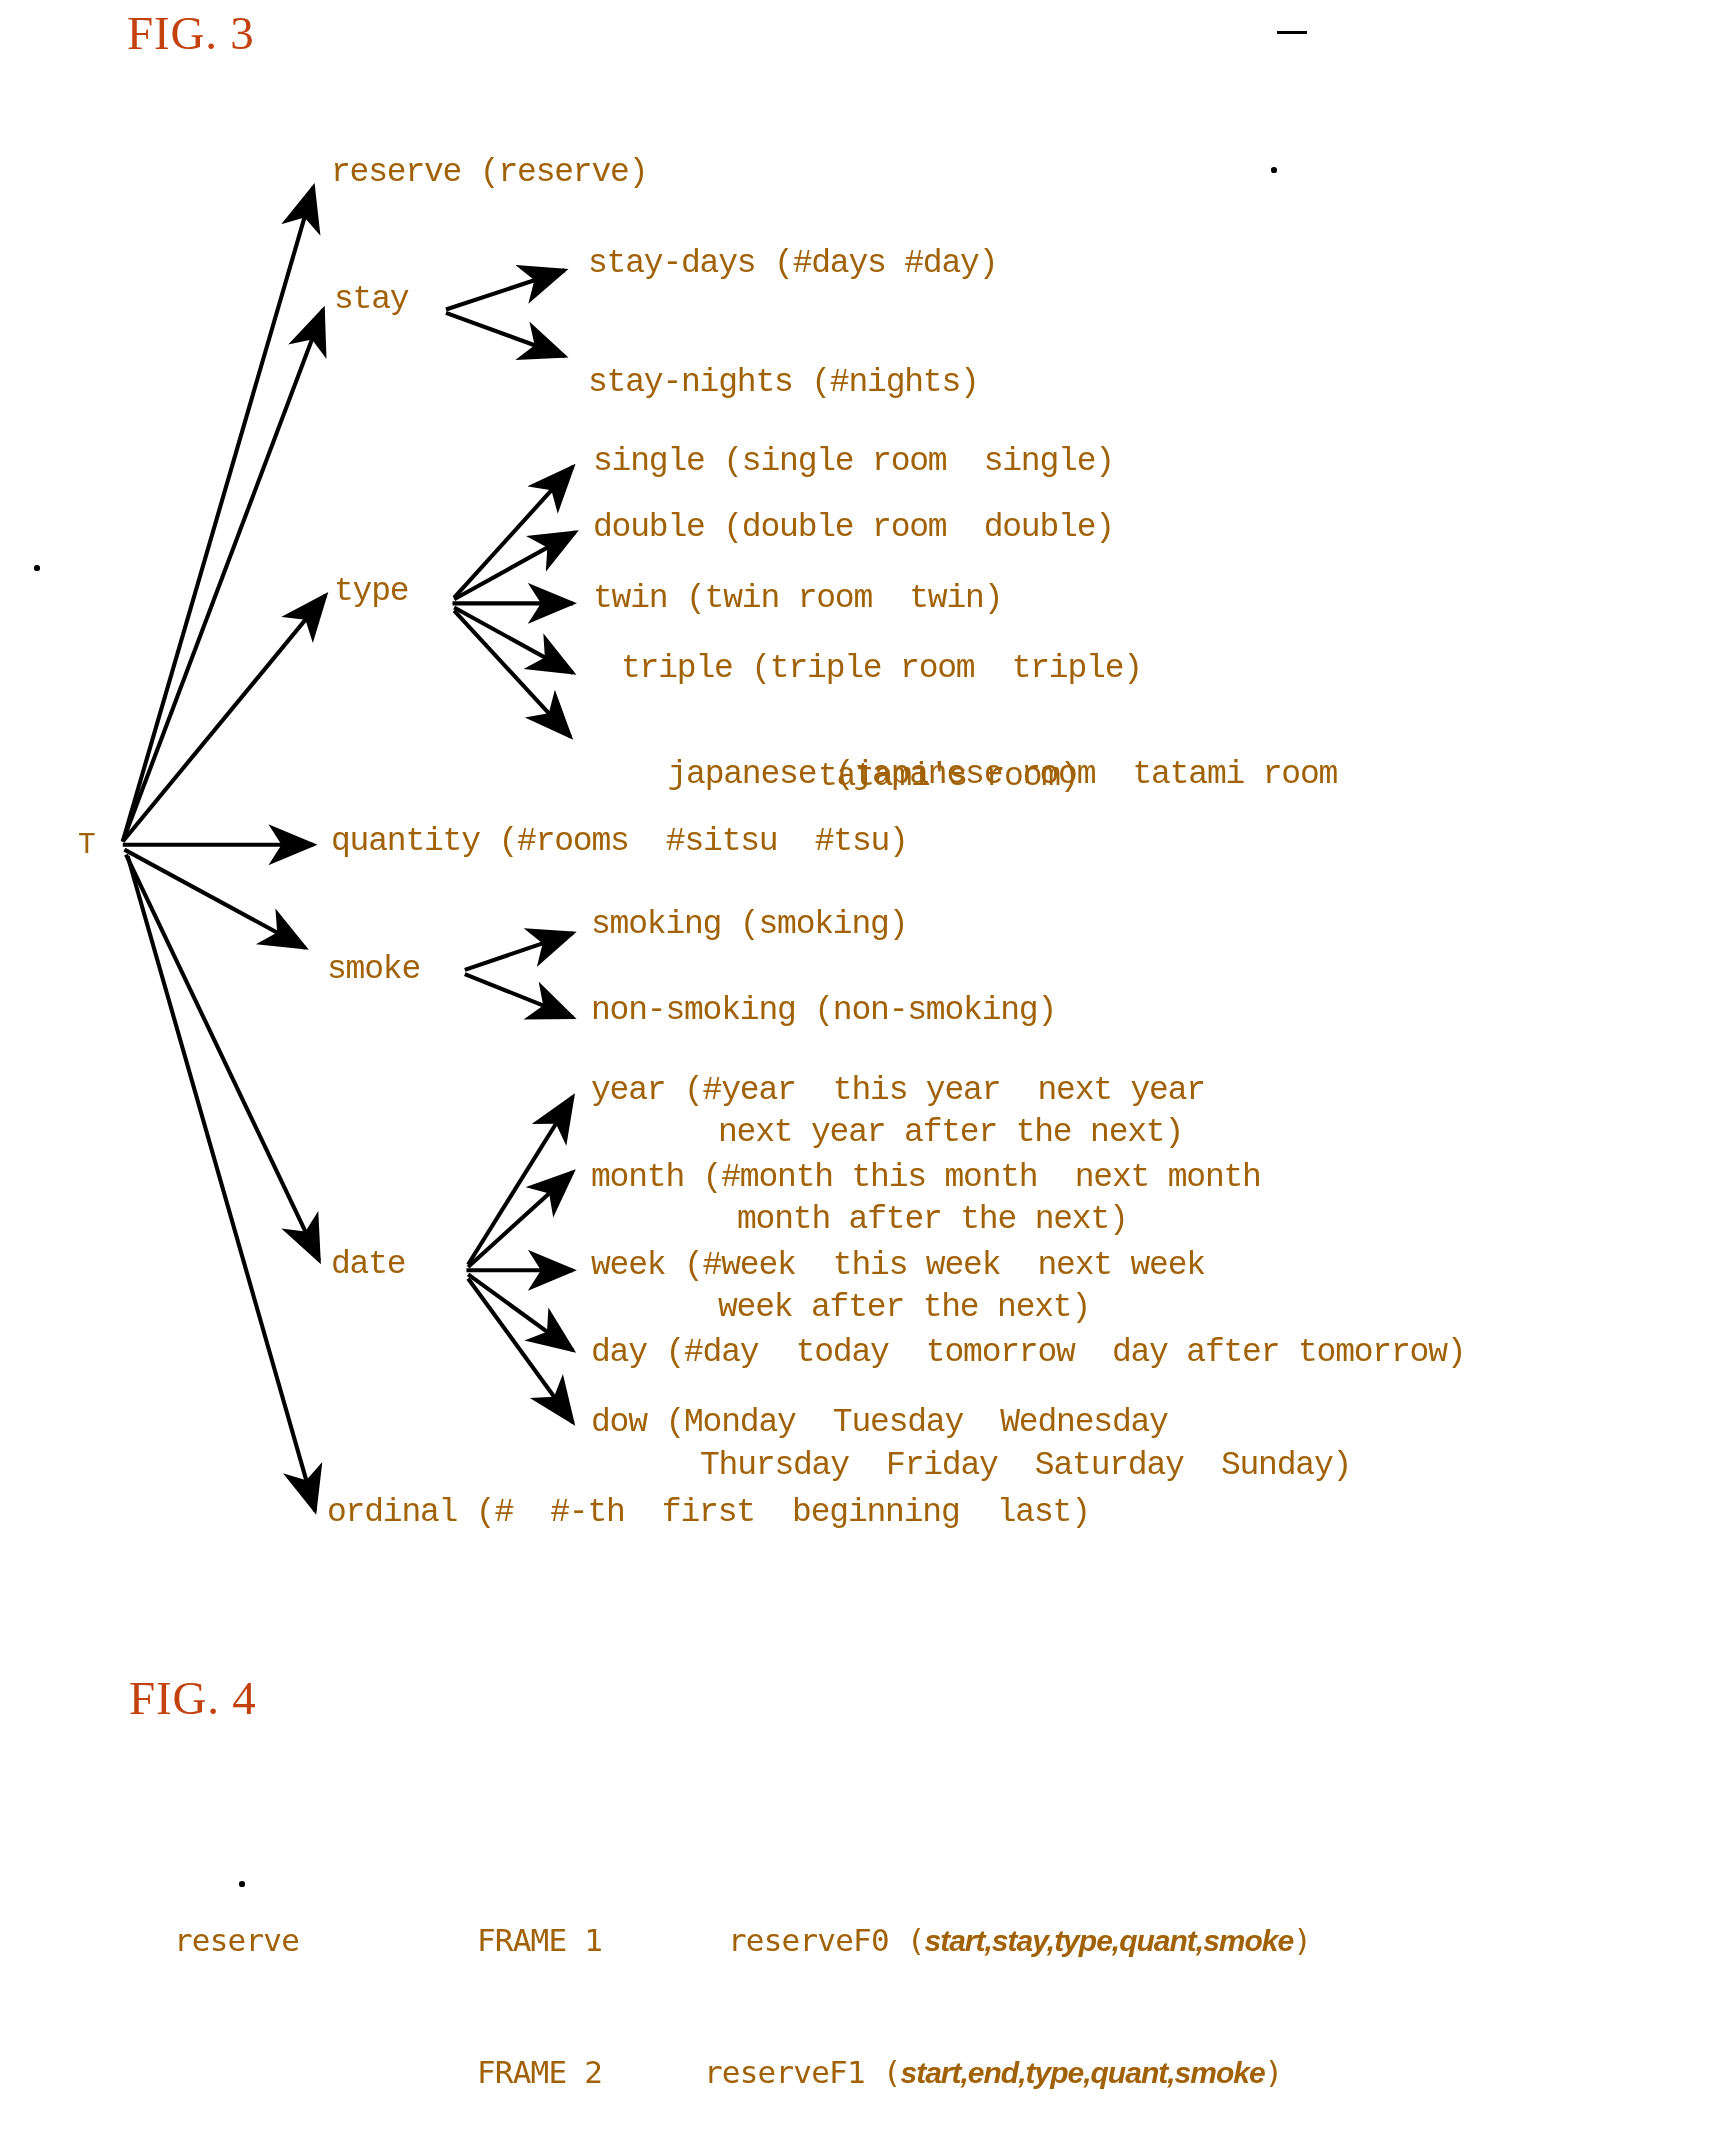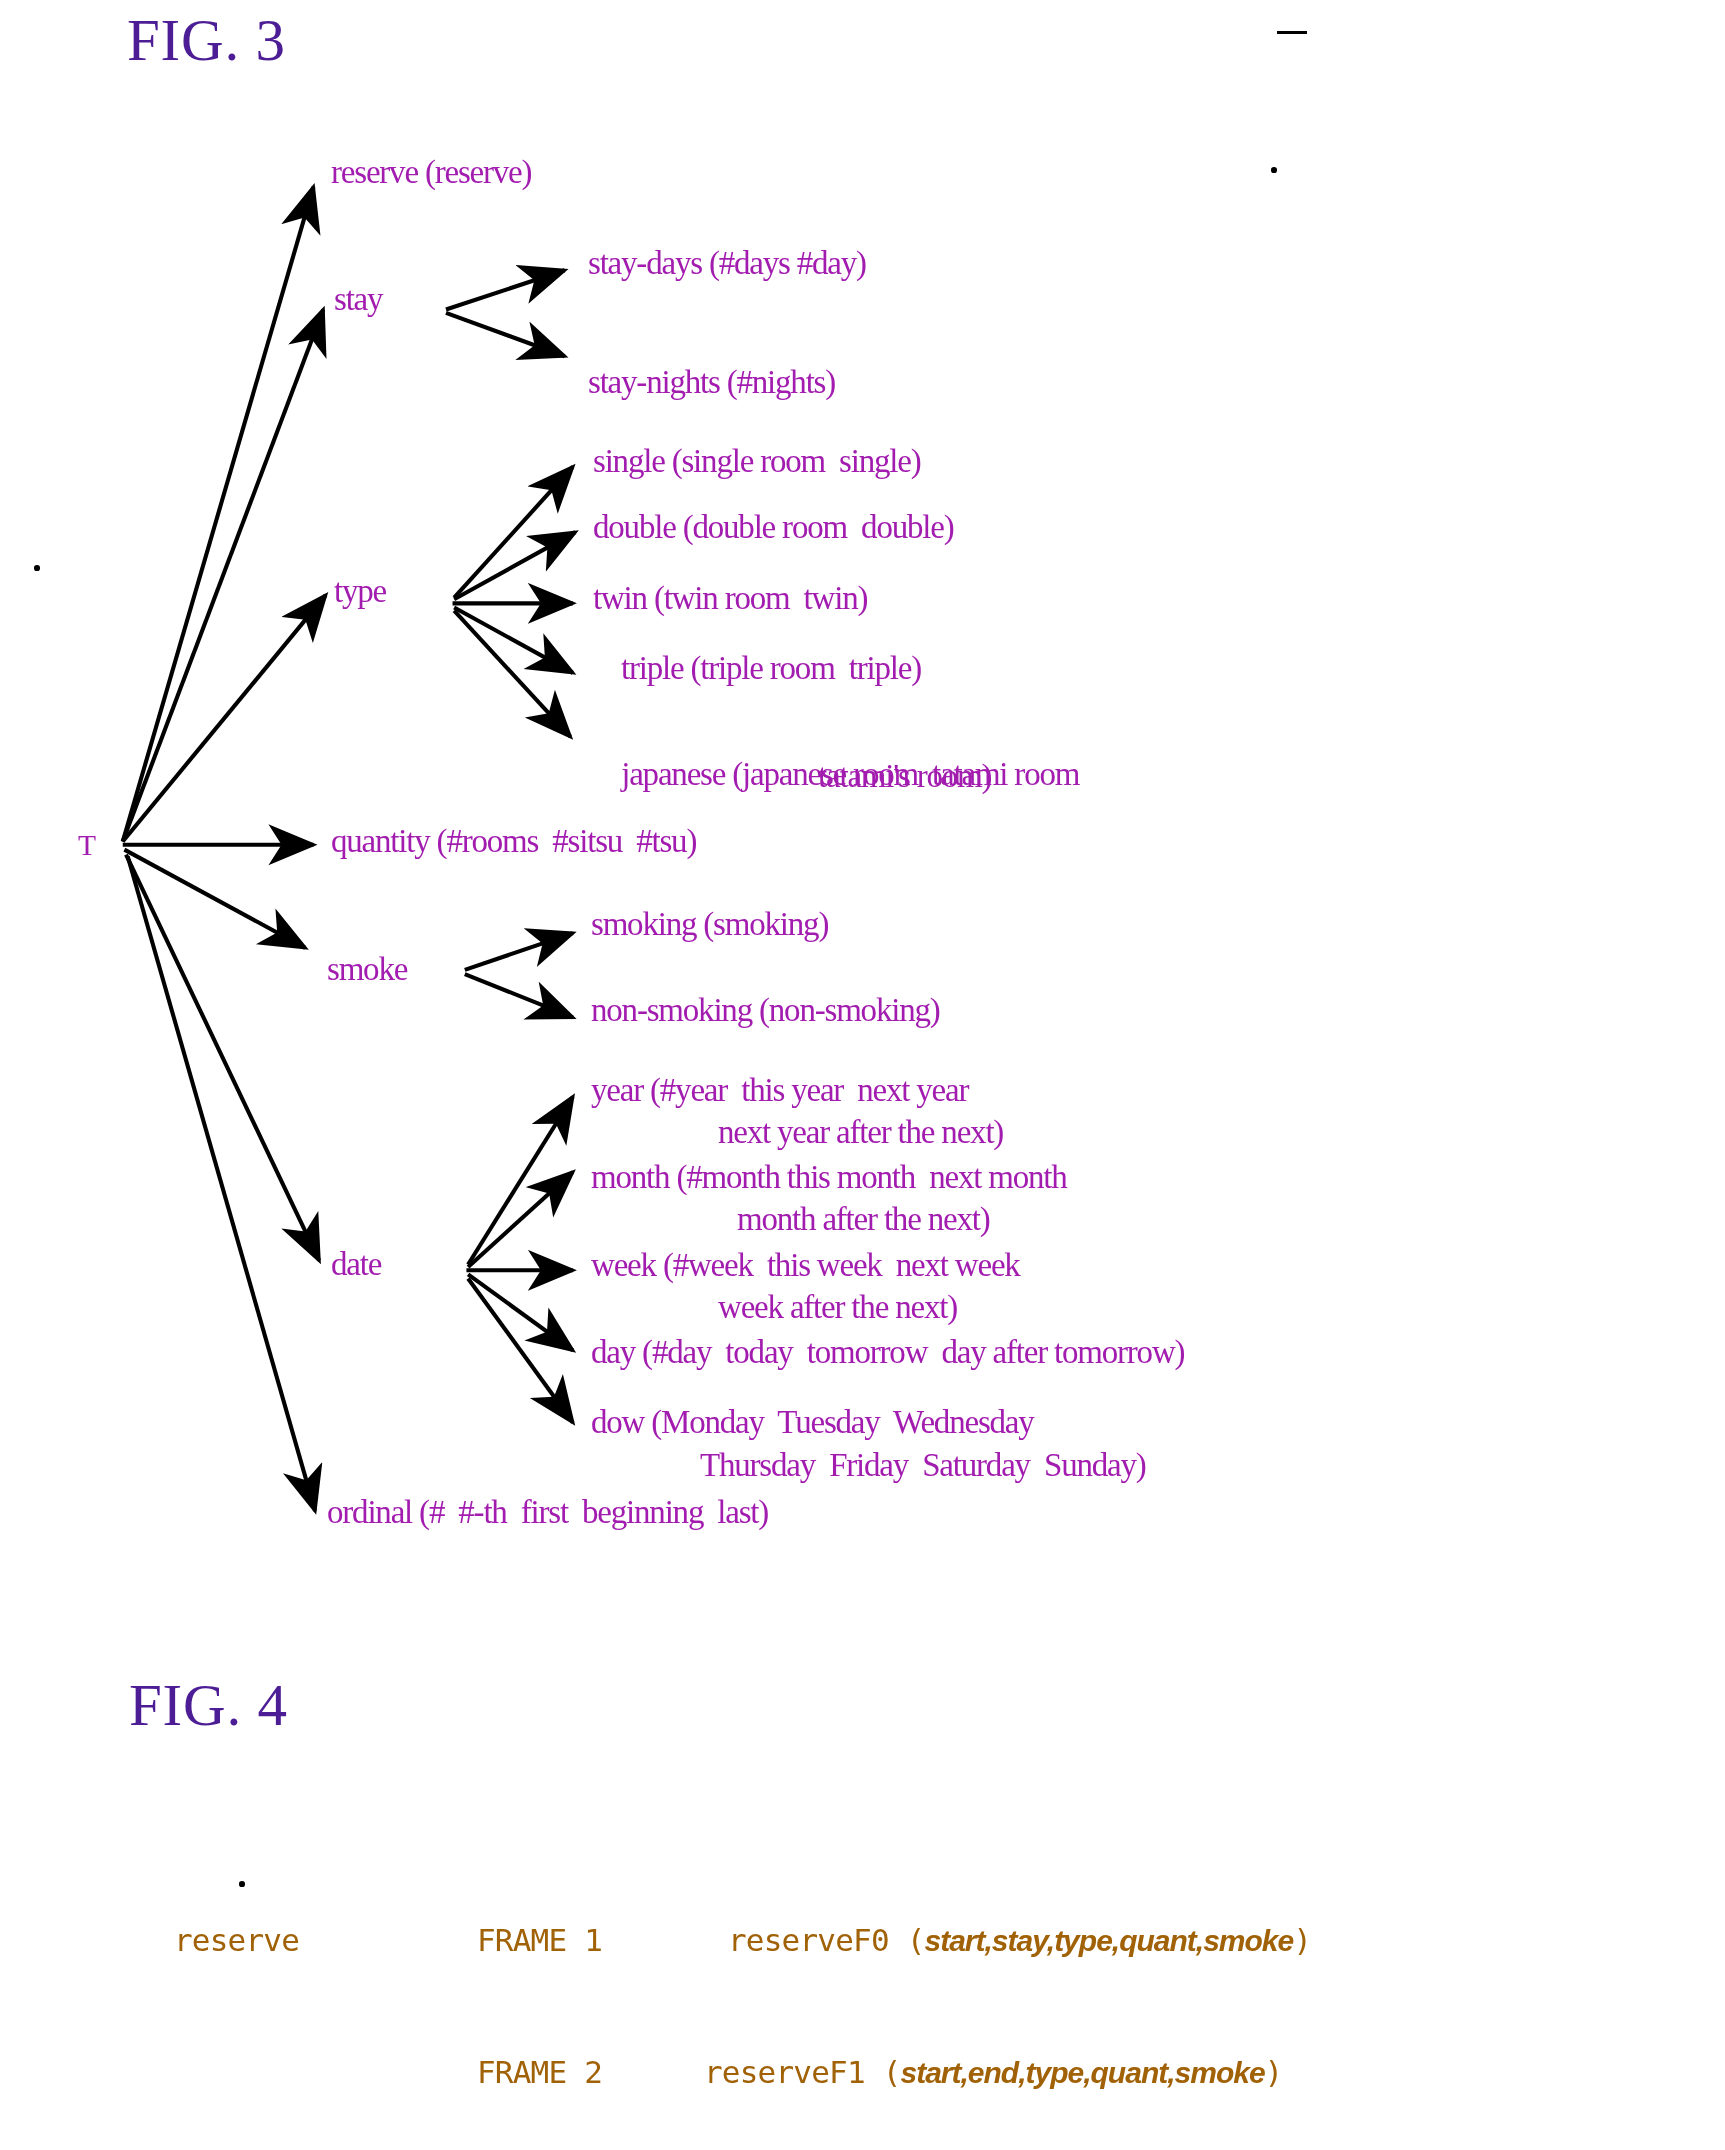--- a/index.html
+++ b/index.html
@@ -24,31 +24,31 @@
   svg.edges {
     position: absolute;
     left: 0; top: 0;
     width: 1725px;
     height: 2151px;
     pointer-events: none;
   }
   .fig-title {
     position: absolute;
     font-family: "Liberation Serif", serif;
-    font-size: 59px;
+    font-size: 47px;
     letter-spacing: 0.8px;
-    color: #4c1d95;
+    color: #c2410c;
     white-space: pre;
   }
   .node-label {
     position: absolute;
-    font-family: Liberation Serif, serif;
+    font-family: Liberation Mono, monospace;
     font-size: 33px;
     letter-spacing: -1.2px;
-    color: #a21caf;
+    color: #a16207;
     white-space: pre;
     line-height: 43px;
   }
   .node-label.root {
     font-size: 29.5px;
   }
   .frame-text {
     position: absolute;
     font-family: "DejaVu Sans Mono", monospace;
     font-size: 31px;

